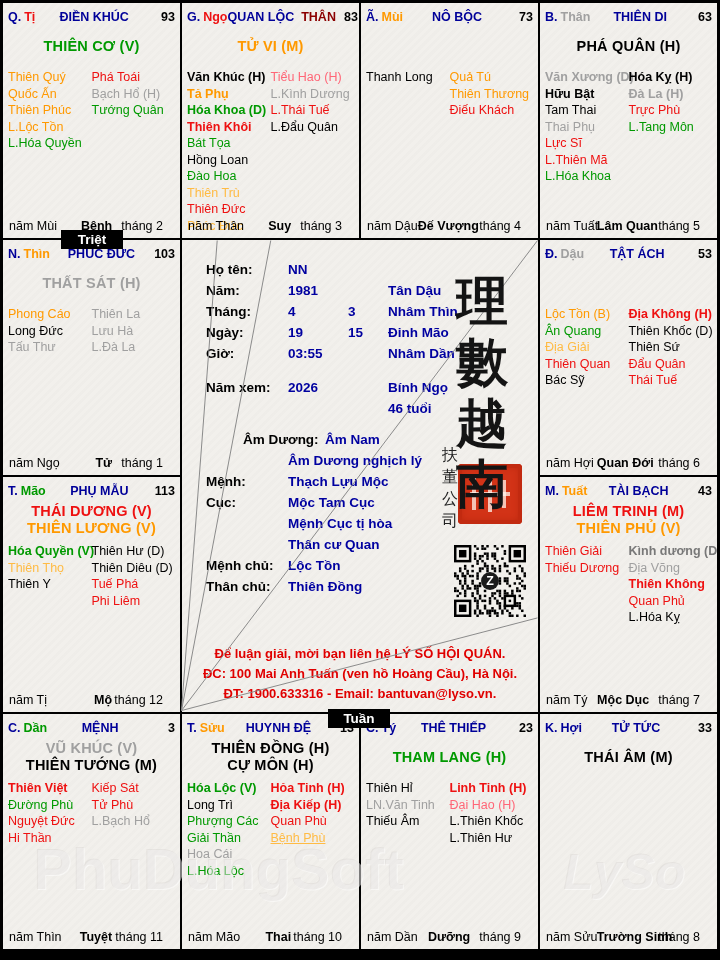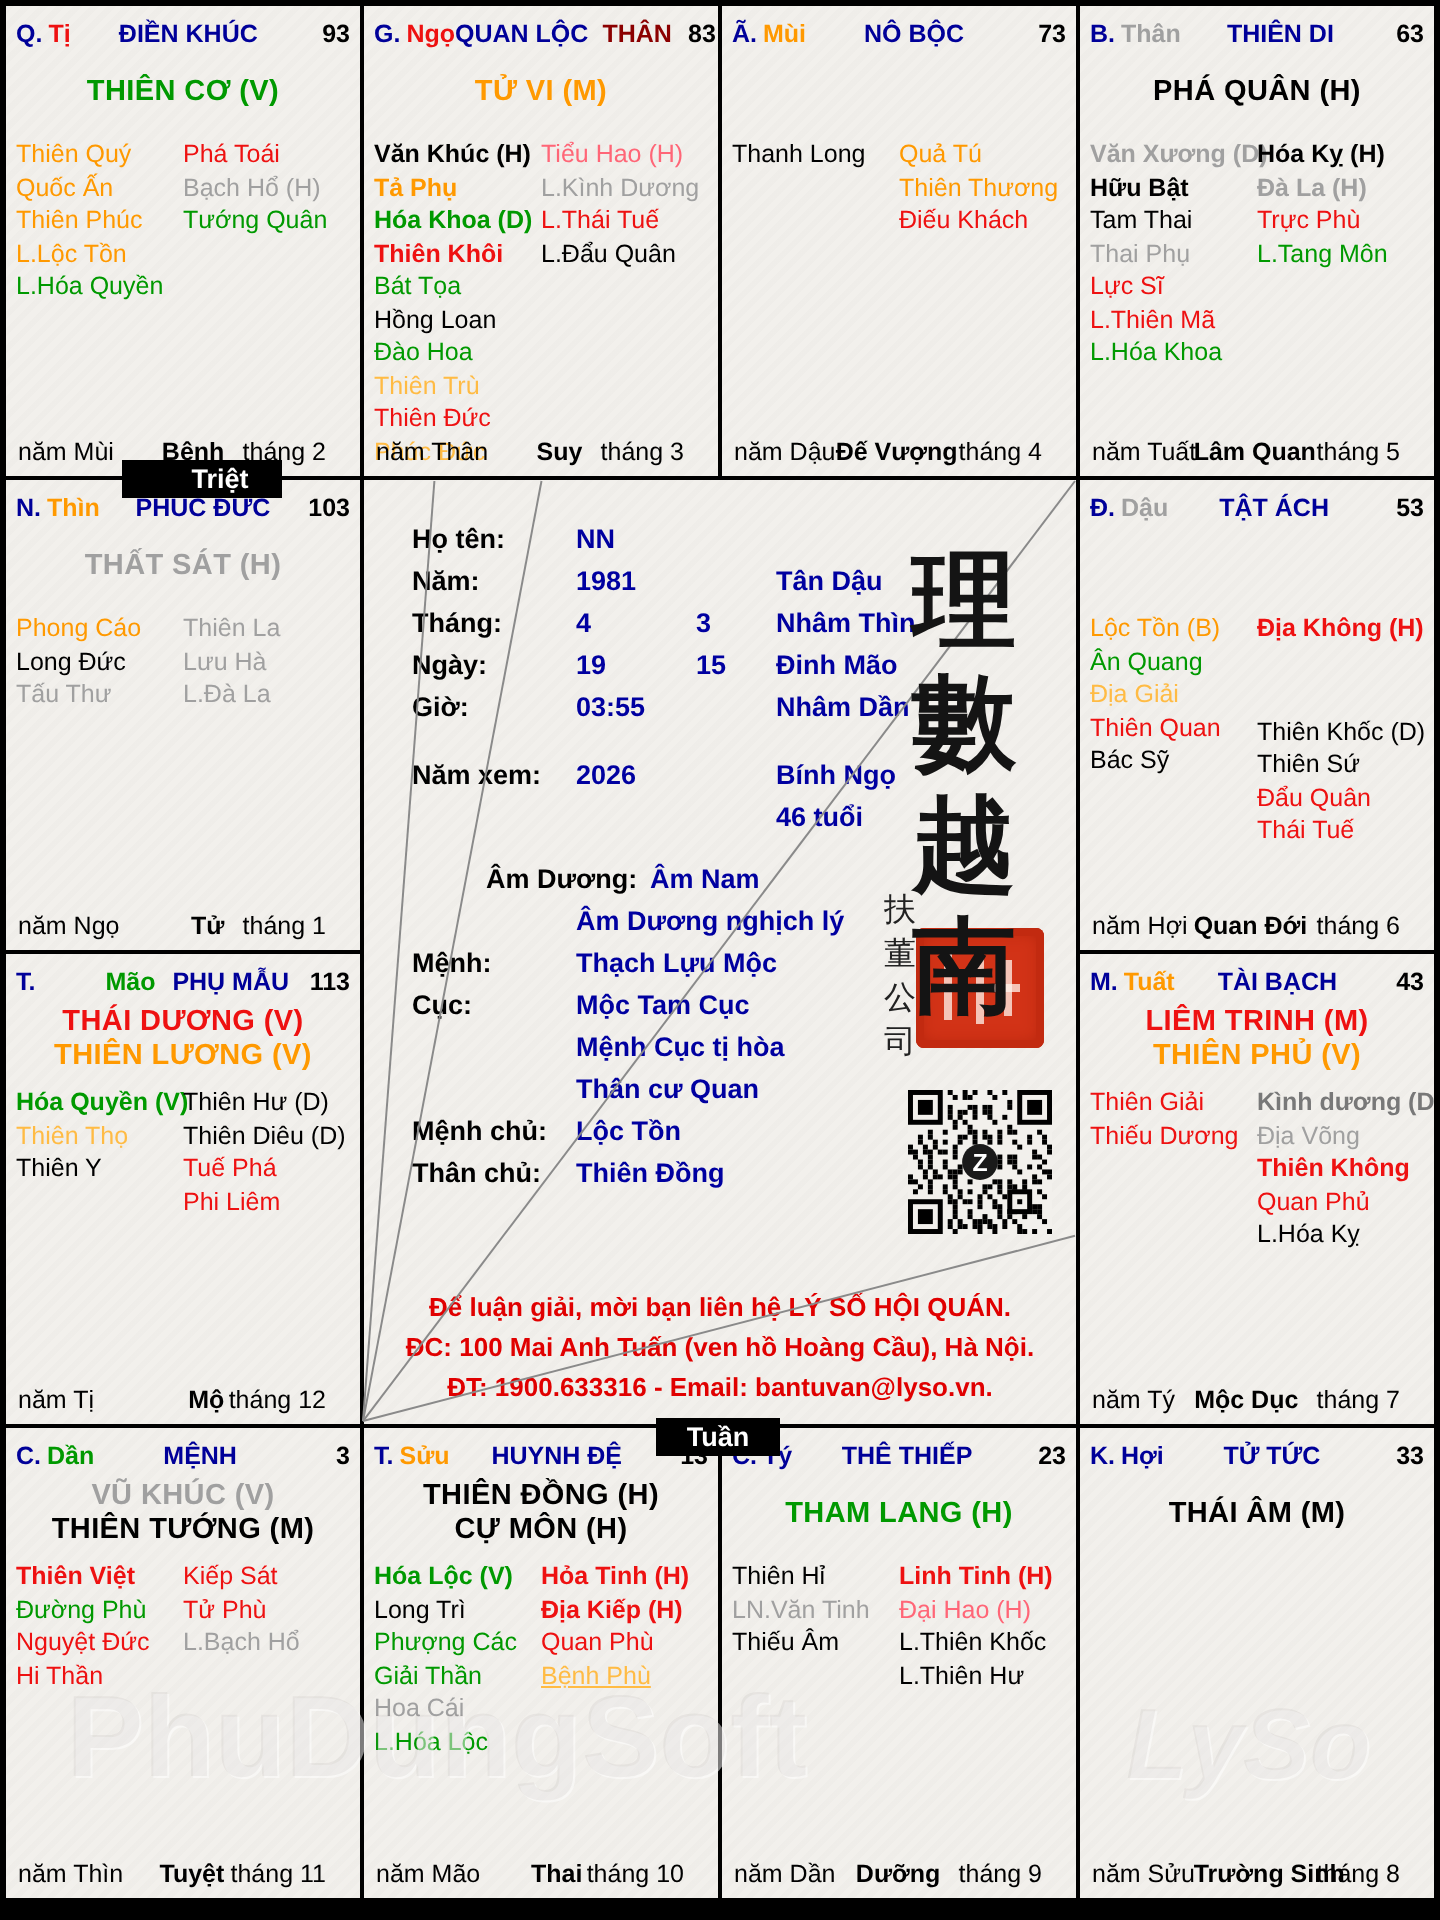--- a/index.html
+++ b/index.html
@@ -249,38 +249,38 @@
         <div class="p-stars" data-name="minor-stars">
           <div class="p-col" data-name="minor-stars-left">
             <div data-name="star-label" style="color: rgb(255, 153, 0);">Lộc Tồn (B)</div>
             <div data-name="star-label" style="color: rgb(0, 153, 0);">Ân Quang</div>
             <div data-name="star-label" style="color: rgb(255, 187, 68);">Địa Giải</div>
             <div data-name="star-label" style="color: rgb(238, 17, 17);">Thiên Quan</div>
             <div data-name="star-label" style="color: rgb(0, 0, 0);">Bác Sỹ</div>
           </div>
           <div class="p-col" data-name="minor-stars-right">
             <div data-name="star-label" style="color: rgb(238, 17, 17); font-weight: bold;">Địa Không (H)</div>
-            <div data-name="star-label" style="color: rgb(0, 0, 0); margin-top: 35px;">Thiên Khốc (D)</div>
+            <div data-name="star-label" style="color: rgb(0, 0, 0);">Thiên Khốc (D)</div>
             <div data-name="star-label" style="color: rgb(0, 0, 0);">Thiên Sứ</div>
             <div data-name="star-label" style="color: rgb(238, 17, 17);">Đẩu Quân</div>
             <div data-name="star-label" style="color: rgb(238, 17, 17);">Thái Tuế</div>
           </div>
         </div>
       </div>
       <div class="p-foot" data-name="palace-footer">
         <span class="p-nam" data-name="footer-year">năm Hợi</span>
         <span class="p-stage" data-name="footer-life-stage">Quan Đới</span>
         <span class="p-thang" data-name="footer-month">tháng 6</span>
       </div>
     </div>
   <div class="palace" data-name="palace-mao">
       <div class="p-inner" data-name="palace-inner">
         <div class="p-head" data-name="palace-header">
           <span class="p-stem" data-name="palace-stem" style="color: rgb(0, 0, 153);">T.</span>
-          <span class="p-branch" data-name="palace-branch" style="color: rgb(0, 153, 0); margin-left: 32px;">Mão</span>
+          <span class="p-branch" data-name="palace-branch" style="color: rgb(0, 153, 0);">Mão</span>
           <div class="p-mid" data-name="palace-name-group">
             <span class="p-name" data-name="palace-name" style="color: rgb(0, 0, 153);">PHỤ MẪU</span>
           </div>
           <span class="p-num" data-name="palace-number" style="color: rgb(0, 0, 0);">113</span>
         </div>
         <div class="p-main" data-name="main-stars">
           <div data-name="main-star" style="color: rgb(238, 17, 17);">THÁI DƯƠNG (V)</div>
           <div data-name="main-star" style="color: rgb(255, 153, 0);">THIÊN LƯƠNG (V)</div>
         </div>
         <div class="p-stars" data-name="minor-stars">
@@ -806,18 +806,18 @@
       </div>
   </div>
 
   <svg class="fan" data-name="aspect-lines" viewBox="0 0 720 960" preserveAspectRatio="none">
     <line x1="180" y1="718" x2="216" y2="241" stroke="#8a8a8a" stroke-width="1"></line>
     <line x1="180" y1="718" x2="270" y2="241" stroke="#8a8a8a" stroke-width="1"></line>
     <line x1="180" y1="718" x2="539" y2="241" stroke="#8a8a8a" stroke-width="1"></line>
     <line x1="180" y1="718" x2="539" y2="624" stroke="#8a8a8a" stroke-width="1"></line>
   </svg>
 
-  <div class="badge" style="left:58px;top:227px;padding-left:18px;" data-name="triet-badge">Triệt</div>
+  <div class="badge" style="left:58px;top:227px;" data-name="triet-badge">Triệt</div>
   <div class="badge" style="left:325px;top:706px;" data-name="tuan-badge">Tuần</div>
 
   <div class="wm" style="left:30px;top:832px;font-size:58px;" data-name="watermark-left">PhuDungSoft</div>
   <div class="wm" style="left:560px;top:840px;font-size:50px;font-style:italic;" data-name="watermark-right">LySo</div>
 </div>
 
 </body></html>

